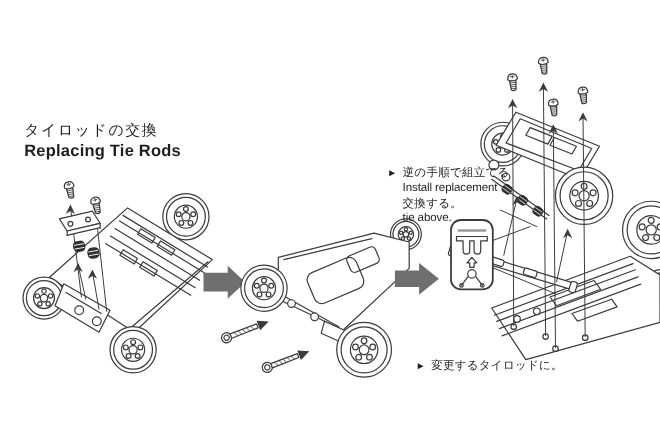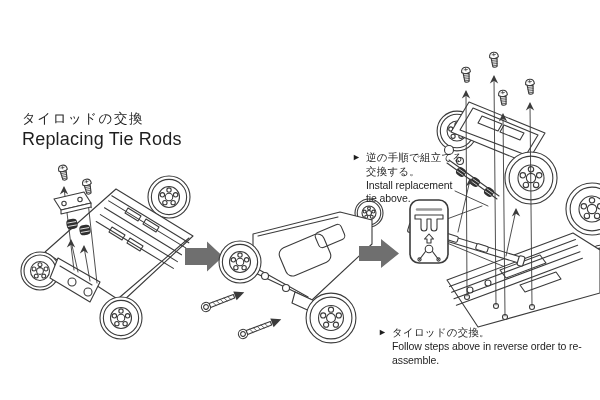--- a/index.html
+++ b/index.html
@@ -6,21 +6,21 @@
     --background:#ffffff; --line-art:#3b3b3b; --process-arrow:#6f6f6f;
     --text:#1e1e1e; --spring-fill:#303030; --callout-accent:#9a9a9a;
   }
   html,body{margin:0;padding:0;}
   body{width:600px;height:400px;background:var(--background);
        font-family:"Liberation Sans","DejaVu Sans",sans-serif;color:var(--text);}
   .canvas{position:relative;width:600px;height:400px;overflow:hidden;background:var(--background);}
   .art{position:absolute;left:0;top:0;}
   .title{position:absolute;left:22px;top:110px;line-height:1.32;}
   .title .jp{font-size:13.5px;letter-spacing:1.5px;}
-  .title .en{font-size:18px;font-weight:normal;letter-spacing:0.2px;}
+  .title .en{font-size:15px;font-weight:bold;letter-spacing:0.2px;}
   .note{position:absolute;font-size:10.5px;line-height:1.3;letter-spacing:0.2px;}
   .note .row{display:flex;}
   .note .marker{width:14px;flex:0 0 14px;font-size:9px;line-height:1.55;}
   .note .indent{margin-left:14px;}
   .note .en-line{letter-spacing:-0.1px;}
   #install-note{left:352px;top:151px;width:130px;}
   #reassemble-note{left:378px;top:326px;width:220px;}
   
   .ln{fill:none;stroke:var(--line-art);stroke-width:1.1;stroke-linecap:round;stroke-linejoin:round;vector-effect:non-scaling-stroke;}
   .lnf{fill:#fff;stroke:var(--line-art);stroke-width:1.1;stroke-linejoin:round;vector-effect:non-scaling-stroke;}
@@ -276,26 +276,25 @@
   <div class="title">
     <div class="jp">タイロッドの交換</div>
     <div class="en">Replacing Tie Rods</div>
   </div>
 
   <div class="note" id="install-note">
     <div class="row">
       <span class="marker">►</span>
       <span>逆の手順で組立てる</span>
     </div>
+    <div class="indent en-line">Install replacement</div>
     <div class="indent">交換する。</div>
-    <div class="indent en-line">Install replacement</div>
     <div class="indent en-line">tie above.</div>
   </div>
 
   <div class="note" id="reassemble-note">
     <div class="row">
       <span class="marker">►</span>
-      <span>タイロッドの交換。</span>
+      <span>変更するタイロッドに。</span>
     </div>
-    <div class="indent en-line">Follow steps above in reverse order to re-assemble.</div>
   </div>
 
 </div>
 
 </body></html>

